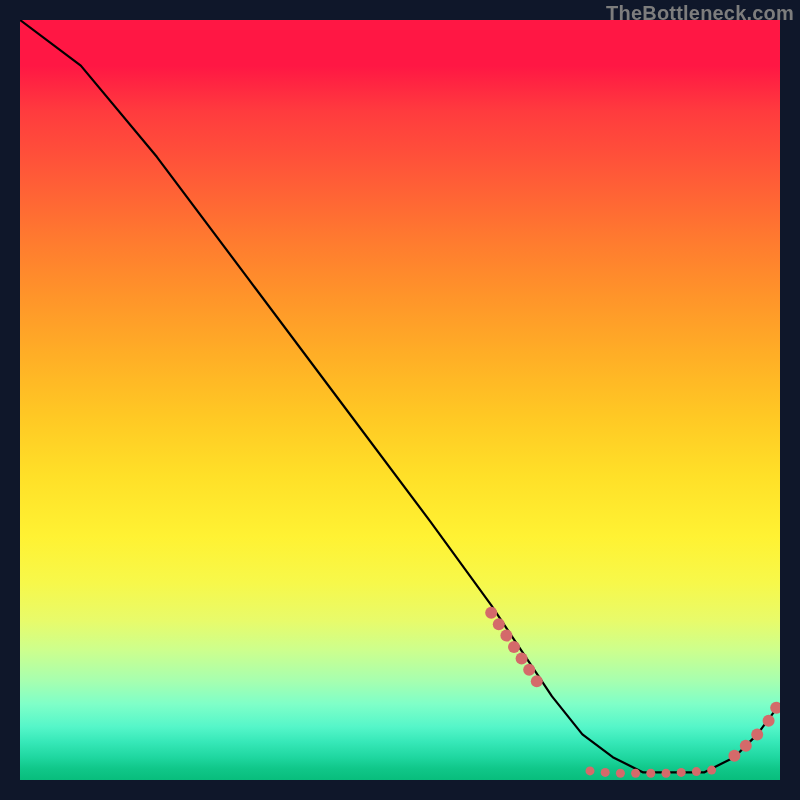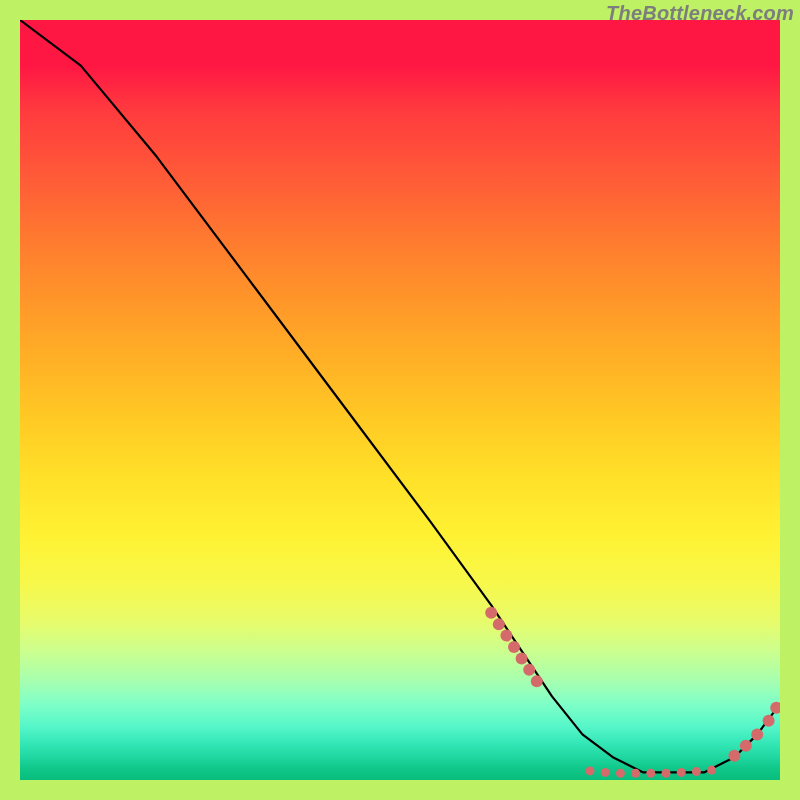--- a/index.html
+++ b/index.html
@@ -8,22 +8,21 @@
     width: 800px;
     height: 800px;
     background: #000;
     overflow: hidden;
     font-family: Arial, Helvetica, sans-serif;
   }
   .frame {
     position: relative;
     width: 800px;
     height: 800px;
-    background: #bef264;
-    font-style: italic;
+    background: #0f172a;
   }
   .plot {
     position: absolute;
     left: 20px;
     top: 20px;
     width: 760px;
     height: 760px;
     
     background: linear-gradient(
       to bottom,

